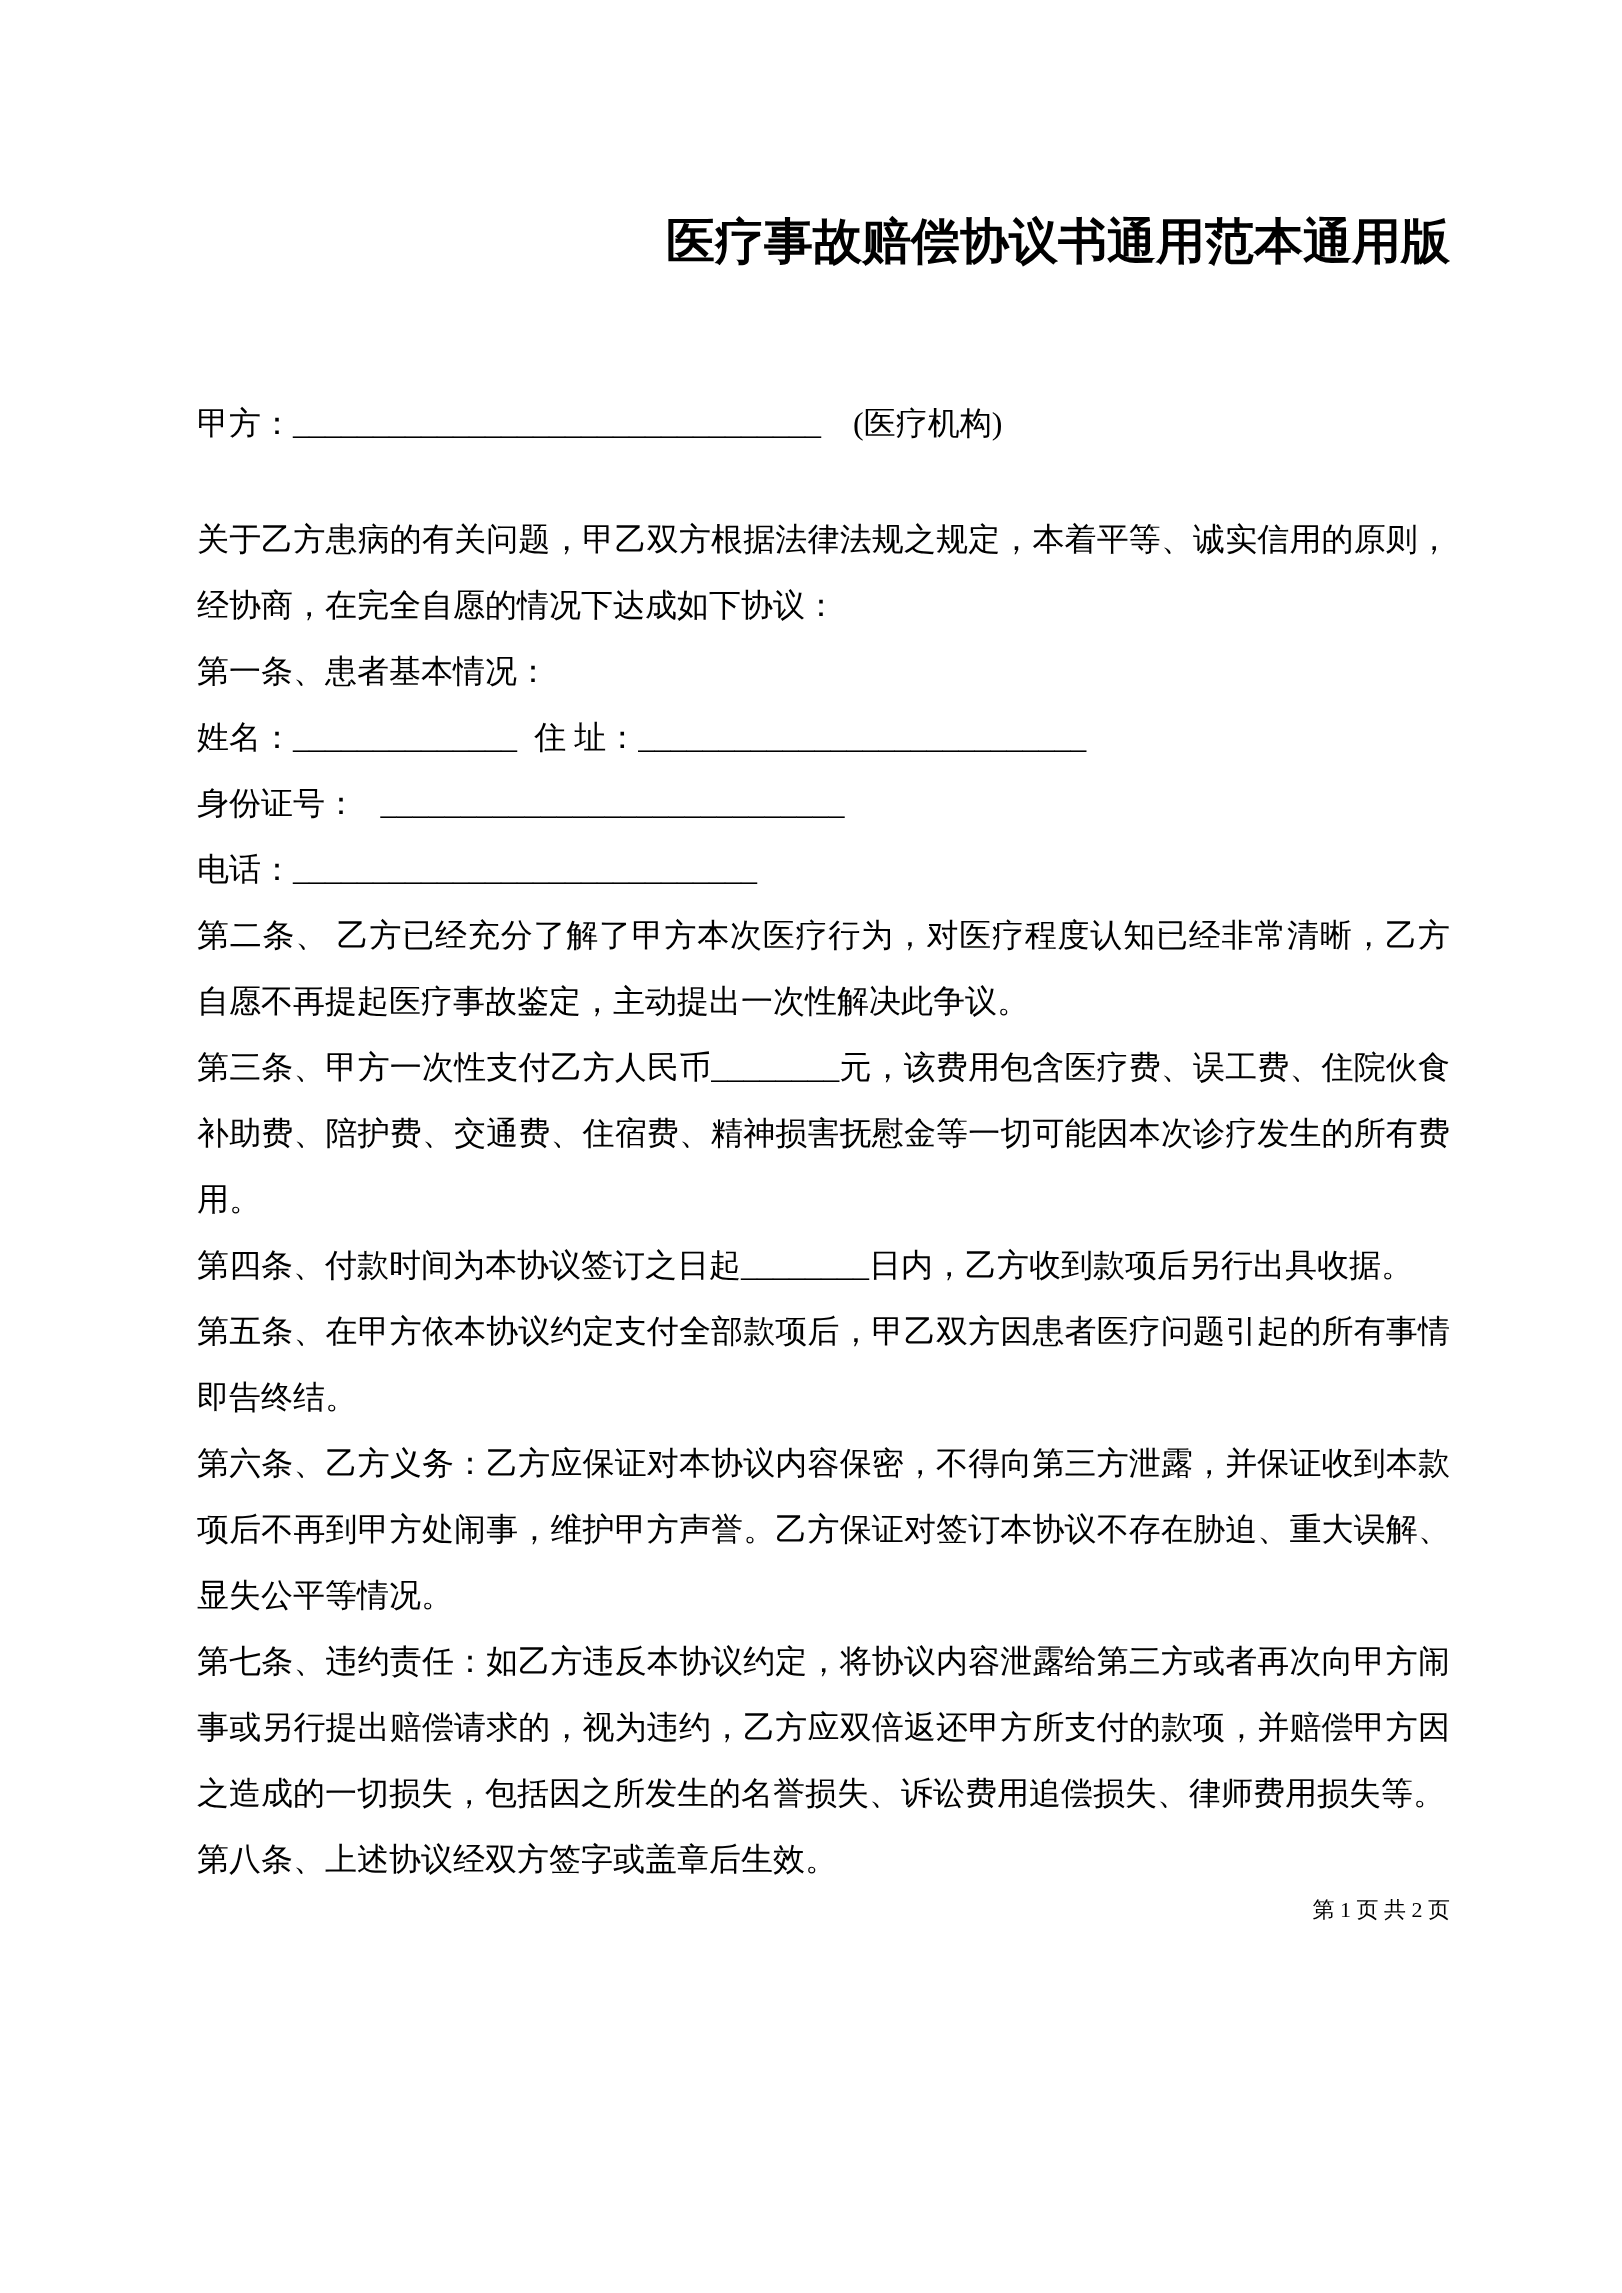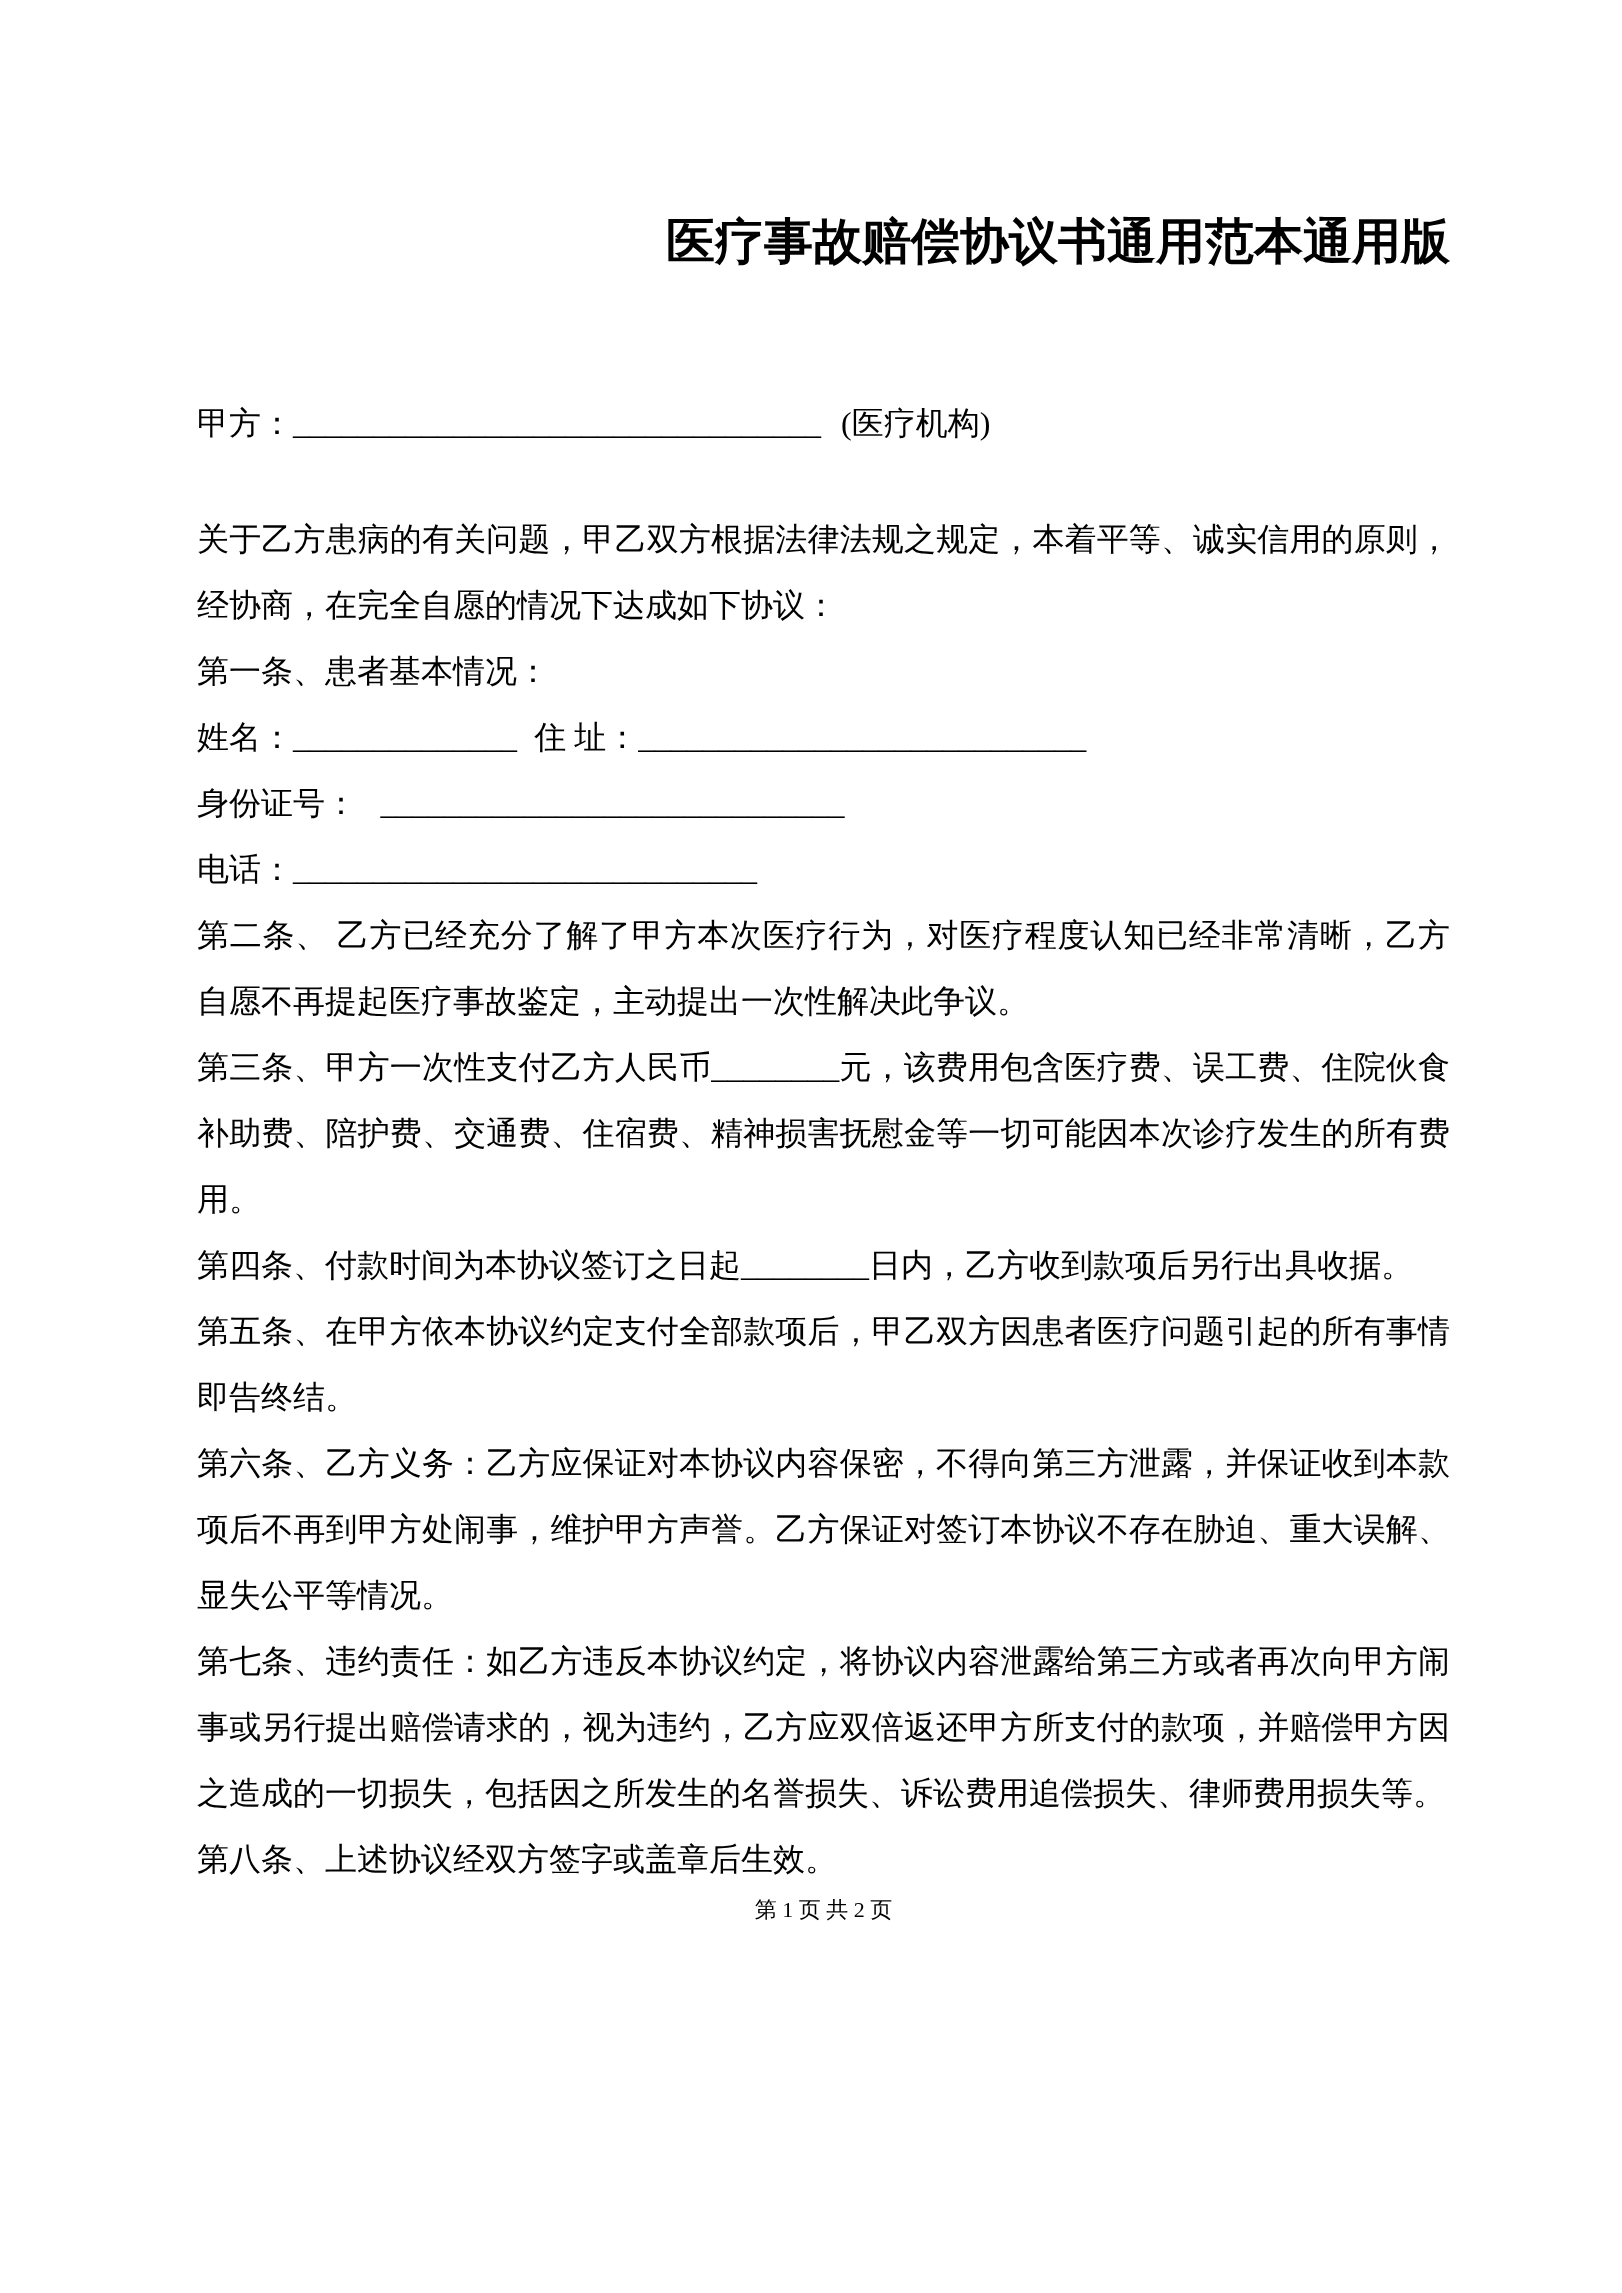--- a/index.html
+++ b/index.html
@@ -38,29 +38,29 @@
     margin: 0;
     font-size: 32px;
     line-height: 66px;
     text-align: justify;
     word-break: normal;
     font-family: Liberation Serif, serif;
   }
   .party-a { margin-top: 121px; }
   .intro   { margin-top: 50px; }
   .blank   { letter-spacing: 0; }
-  .note    { margin-left: 20px; }
+  .note    { margin-left: 32px; }
   .ml19    { margin-left: 17.3px; text-align: center; }
   .ml26    { margin-left: 23.6px; }
   .sig-line { margin-top: 27px; }
   .footer {
     margin-top: 1.8px;
     font-size: 22px;
     line-height: 31px;
-    text-align: center;
+    text-align: right;
   }
 </style>
 </head>
 <body>
 
 <div class="page">
 
   <h1 class="doc-title">医疗事故赔偿协议书通用范本通用版</h1>
 
   <div class="line party-a">

